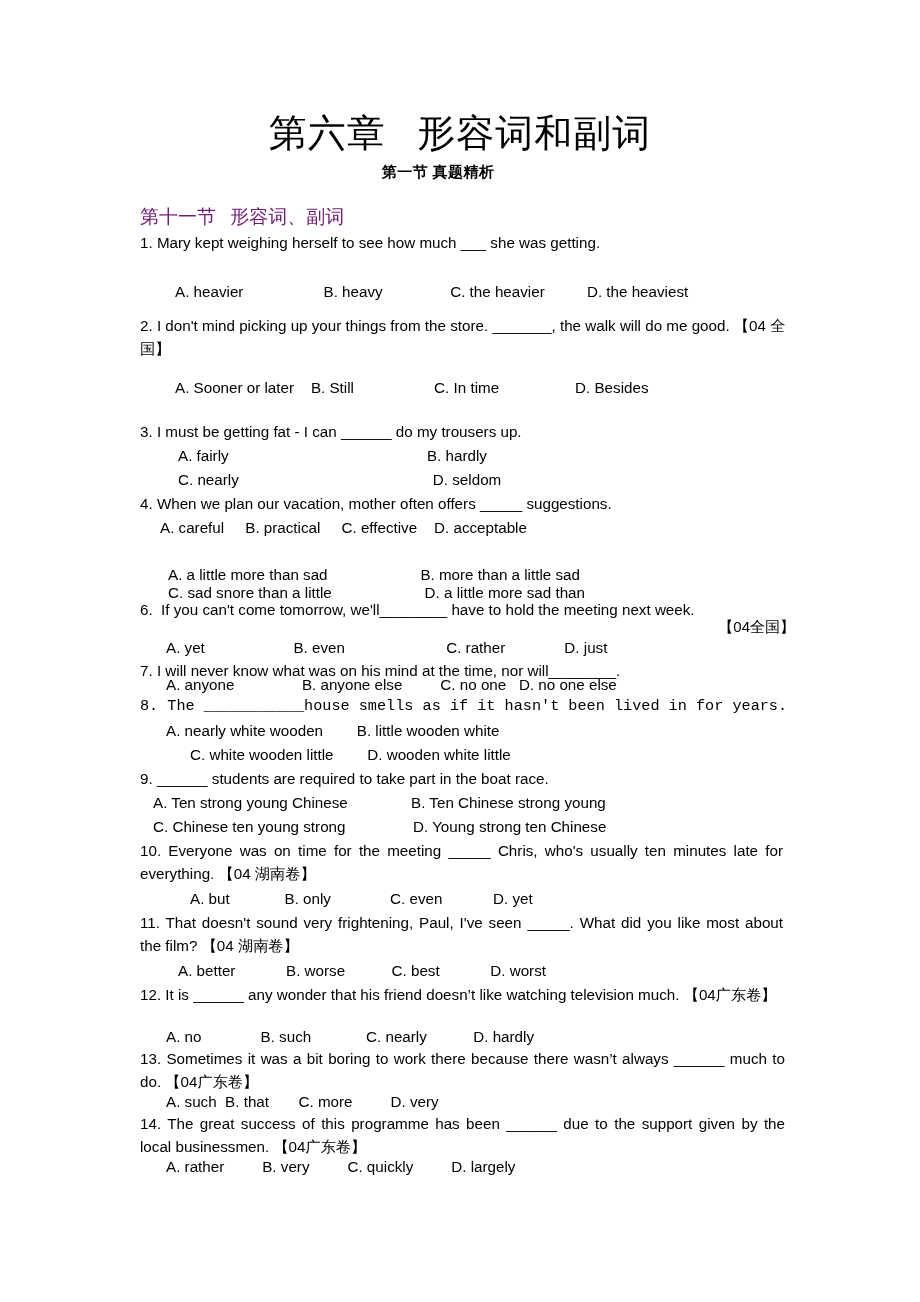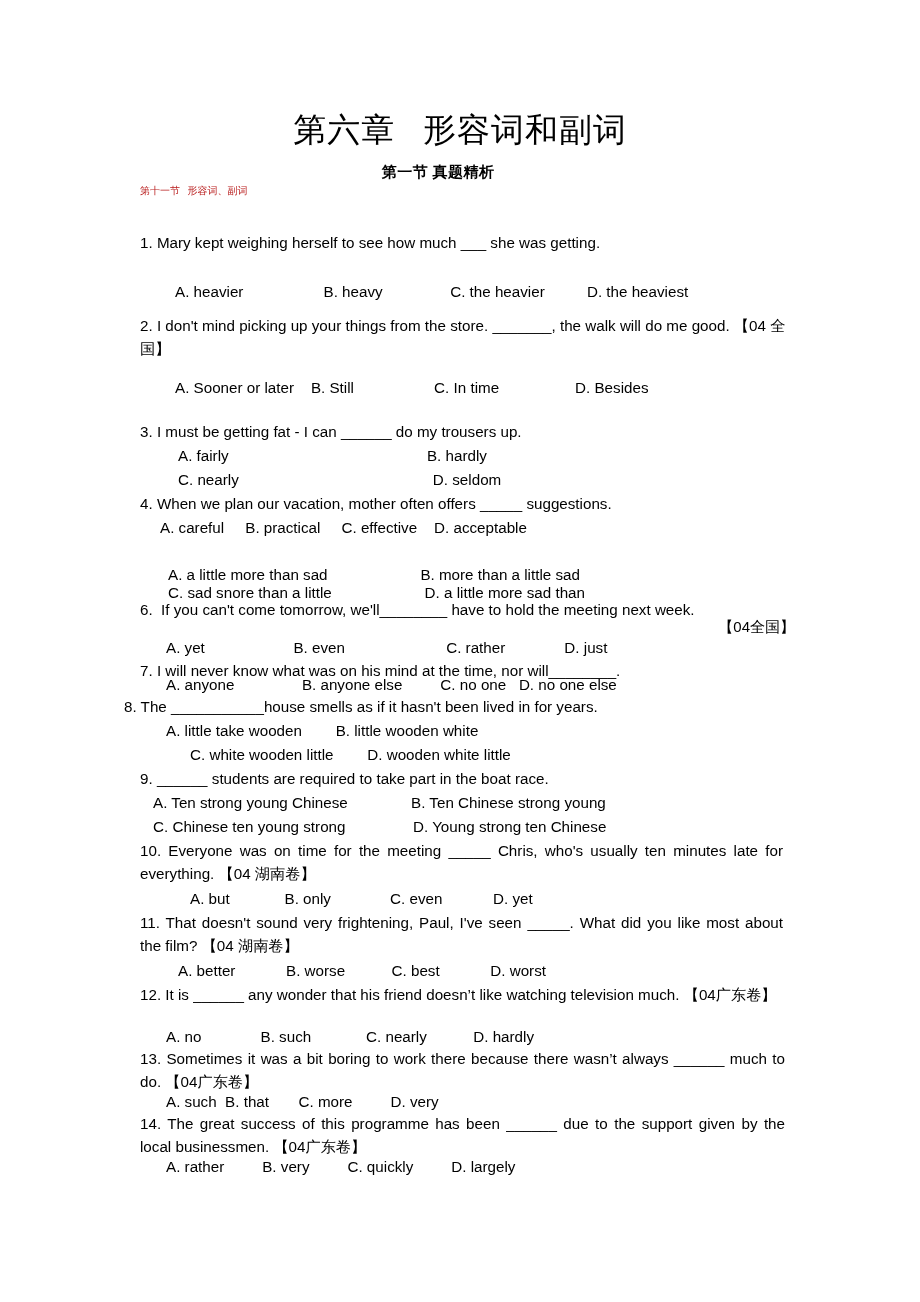--- a/index.html
+++ b/index.html
@@ -23,40 +23,40 @@
   }
   .cjk { font-family: "Liberation Serif", "DejaVu Serif", serif; }
 
   
   .chapter-title {
     position: absolute;
     left: 0; top: 108px;
     width: 920px;
     text-align: center;
     font-family: "Liberation Serif", "DejaVu Serif", serif;
-    font-size: 33px;
+    font-size: 38px;
     letter-spacing: 1px;
     white-space: pre;
   }
   .section-title {
     position: absolute;
     left: 0; top: 163px;
     width: 876px;
     text-align: center;
     font-family: "Liberation Serif", "DejaVu Serif", serif;
     font-weight: bold;
     font-size: 15px;
     letter-spacing: .5px;
   }
   .subsection-title {
     position: absolute;
-    left: 140px; top: 184px;
+    left: 140px; top: 204px;
     font-family: "Liberation Serif", "DejaVu Serif", serif;
-    font-size: 10px;
-    color: #b91c1c;
+    font-size: 19px;
+    color: #701a75;
     white-space: pre;
   }
 
   
   .qbody {
     position: absolute;
     font-size: 15.2px;
     line-height: 1.52;
     white-space: pre-wrap;
   }
@@ -102,22 +102,22 @@
   <div class="opts" style="left:168px; top:563px;">A. a little more than sad                      B. more than a little sad</div>
   <div class="opts" style="left:168px; top:581px;">C. sad snore than a little                      D. a little more sad than</div>
 
   <div class="qbody" style="left:140px; top:598px; width:680px;">6.  If you can't come tomorrow, we'll________ have to hold the meeting next week.</div>
   <div class="tagline" style="left:0px; top:618px; width:795px; text-align:right;"><span class="cjk">【</span>04<span class="cjk">全国】</span></div>
   <div class="opts" style="left:166px; top:636px;">A. yet                     B. even                        C. rather              D. just</div>
 
   <div class="qbody" style="left:140px; top:659px; width:690px;">7. I will never know what was on his mind at the time, nor will________. </div>
   <div class="opts" style="left:166px; top:673px;">A. anyone                B. anyone else         C. no one   D. no one else</div>
 
-  <div class="qbody" style="left:124px; top:695px; width:690px;">8. The ___________house smells as if it hasn't been lived in for years. </div>
-  <div class="opts" style="left:166px; top:719px;">A. little take wooden        B. little wooden white</div>
+  <div class="qbody" style="left:140px; top:695px; width:690px;font-family:Liberation Mono, monospace;">8. The ___________house smells as if it hasn't been lived in for years. </div>
+  <div class="opts" style="left:166px; top:719px;">A. nearly white wooden        B. little wooden white</div>
   <div class="opts" style="left:166px; top:743px;margin-left:24px;">C. white wooden little        D. wooden white little</div>
 
   <div class="qbody" style="left:140px; top:767px; width:690px;">9. ______ students are required to take part in the boat race.</div>
   <div class="opts" style="left:153px; top:791px;">A. Ten strong young Chinese               B. Ten Chinese strong young</div>
   <div class="opts" style="left:153px; top:815px;">C. Chinese ten young strong                D. Young strong ten Chinese</div>
 
   <div class="qbody justify" style="left:140px; top:839px; width:643px;">10. Everyone was on time for the meeting _____ Chris, who's usually ten minutes late for everything. <span class="cjk">【</span>04 <span class="cjk">湖南卷】</span></div>
   <div class="opts" style="left:190px; top:887px;">A. but             B. only              C. even            D. yet</div>
 
   <div class="qbody justify" style="left:140px; top:911px; width:643px;">11. That doesn't sound very frightening, Paul, I've seen _____. What did you like most about the film? <span class="cjk">【</span>04 <span class="cjk">湖南卷】</span></div>

